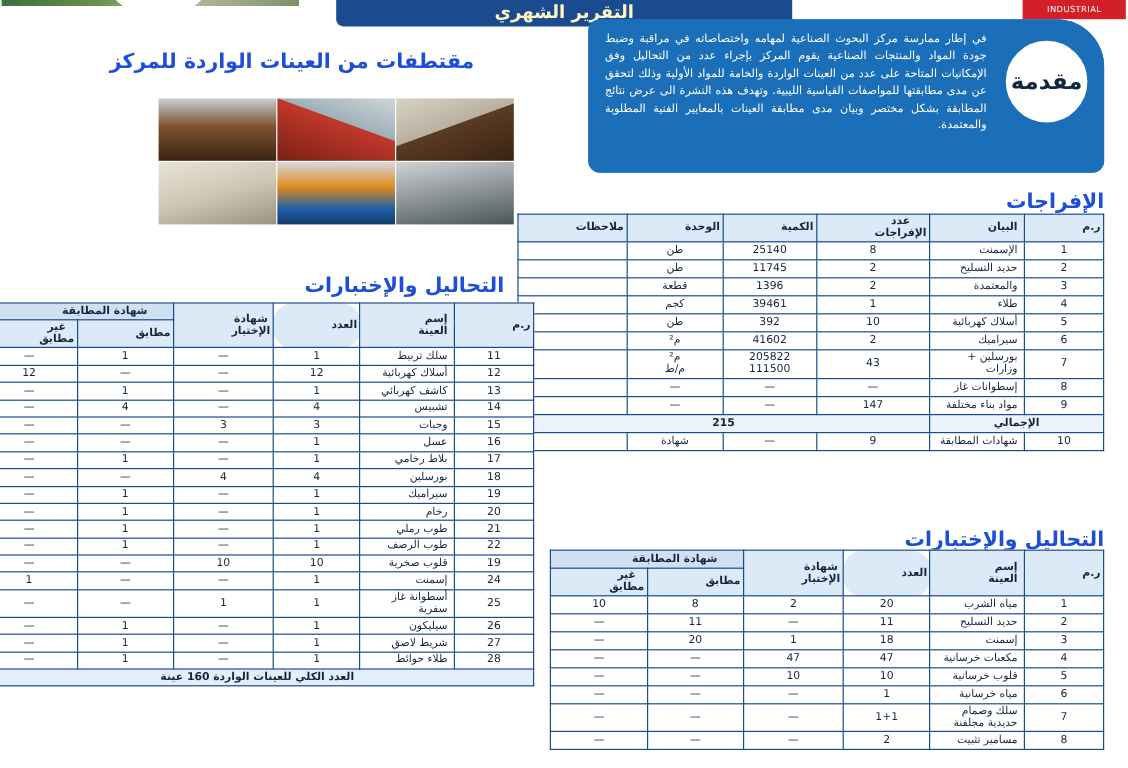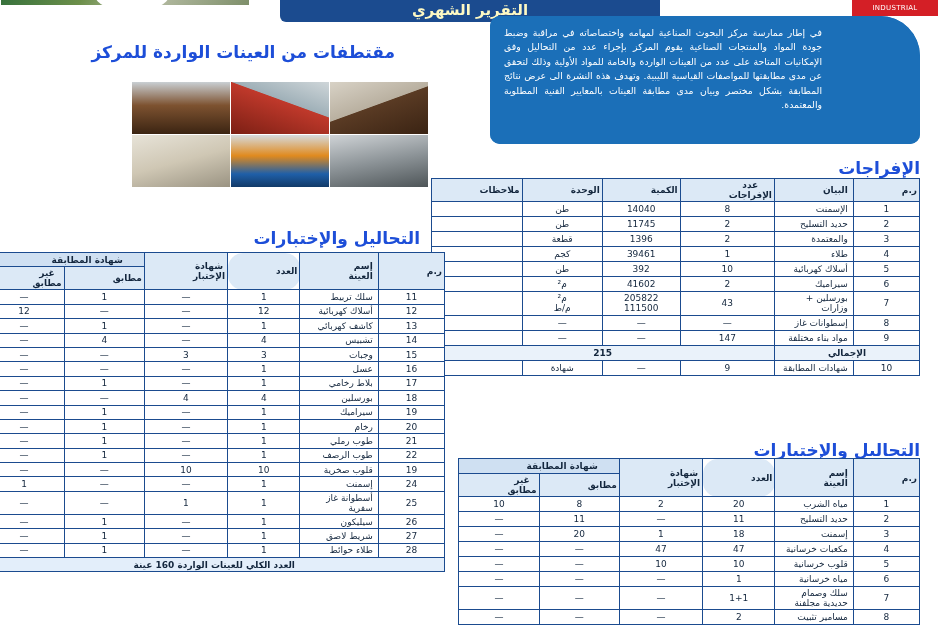--- a/index.html
+++ b/index.html
@@ -140,20 +140,23 @@
 <div class="top-strip"></div>
 
 <div class="top-banner">
   <div class="top-banner-text">التقرير الشهري</div>
 </div>
 
 <div class="corner-badge">INDUSTRIAL RESEARCH CENTER</div>
 
 <div class="intro-panel">
   <div class="intro-inner">في إطار ممارسة مركز البحوث الصناعية لمهامه واختصاصاته في مراقبة وضبط جودة المواد والمنتجات الصناعية يقوم المركز بإجراء عدد من التحاليل وفق الإمكانيات المتاحة على عدد من العينات الواردة والخامة للمواد الأولية وذلك لتحقق عن مدى مطابقتها للمواصفات القياسية الليبية. وتهدف هذه النشرة الى عرض نتائج المطابقة بشكل مختصر وبيان مدى مطابقة العينات بالمعايير الفنية المطلوبة والمعتمدة.</div>
+  <div class="intro-bubble">
+    <span>مقدمة</span>
+  </div>
 </div>
 
 <div class="section-title-dark title-collage">مقتطفات من العينات الواردة للمركز</div>
 <div class="hero-photo"></div>
 <div class="hero-circle"></div>
 <div class="photo-grid">
   <div class="photo p1"></div>
   <div class="photo p2"></div>
   <div class="photo p3"></div>
   <div class="photo p4"></div>
@@ -171,21 +174,21 @@
       <th class="rel-qty">الكمية</th>
       <th class="rel-unit">الوحدة</th>
       <th class="rel-notes">ملاحظات</th>
     </tr>
   </thead>
   <tbody>
     <tr>
       <td>1</td>
       <td class="rel-name">الإسمنت</td>
       <td>8</td>
-      <td>14040</td>
+      <td>25140</td>
       <td>طن</td>
       <td></td>
     </tr>
     <tr>
       <td>2</td>
       <td class="rel-name">حديد التسليح</td>
       <td>2</td>
       <td>11745</td>
       <td>طن</td>
       <td></td>

